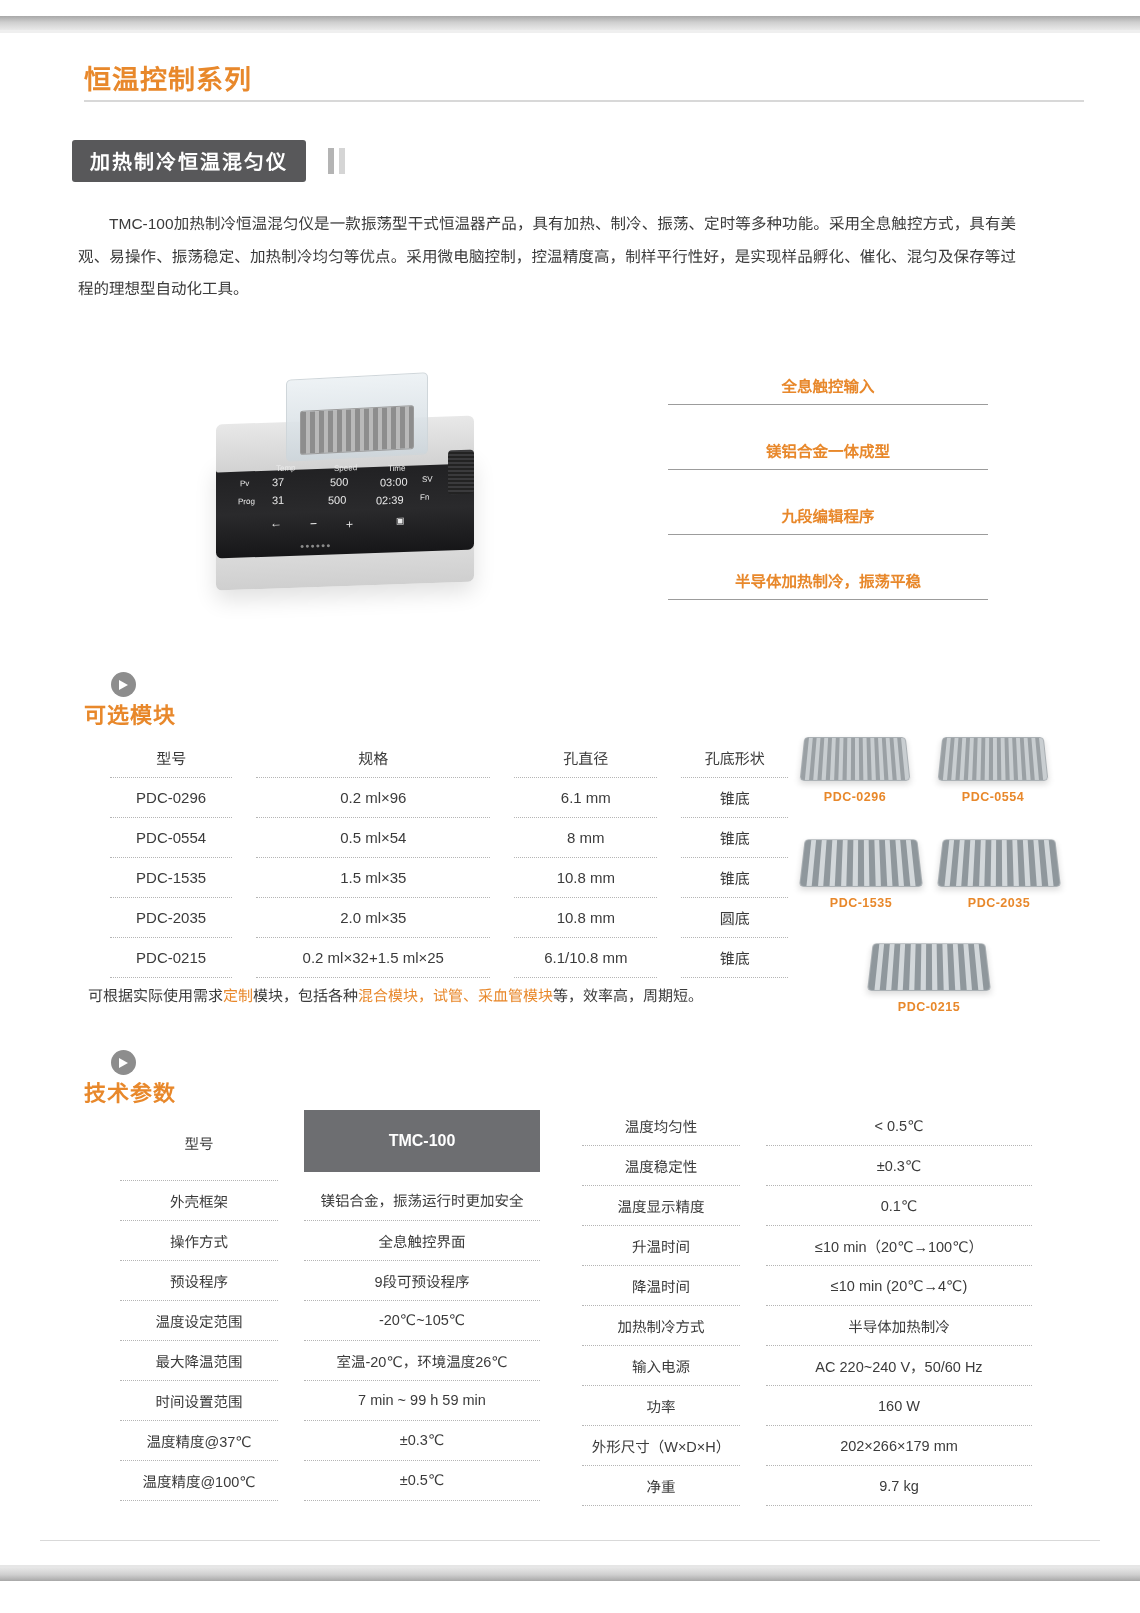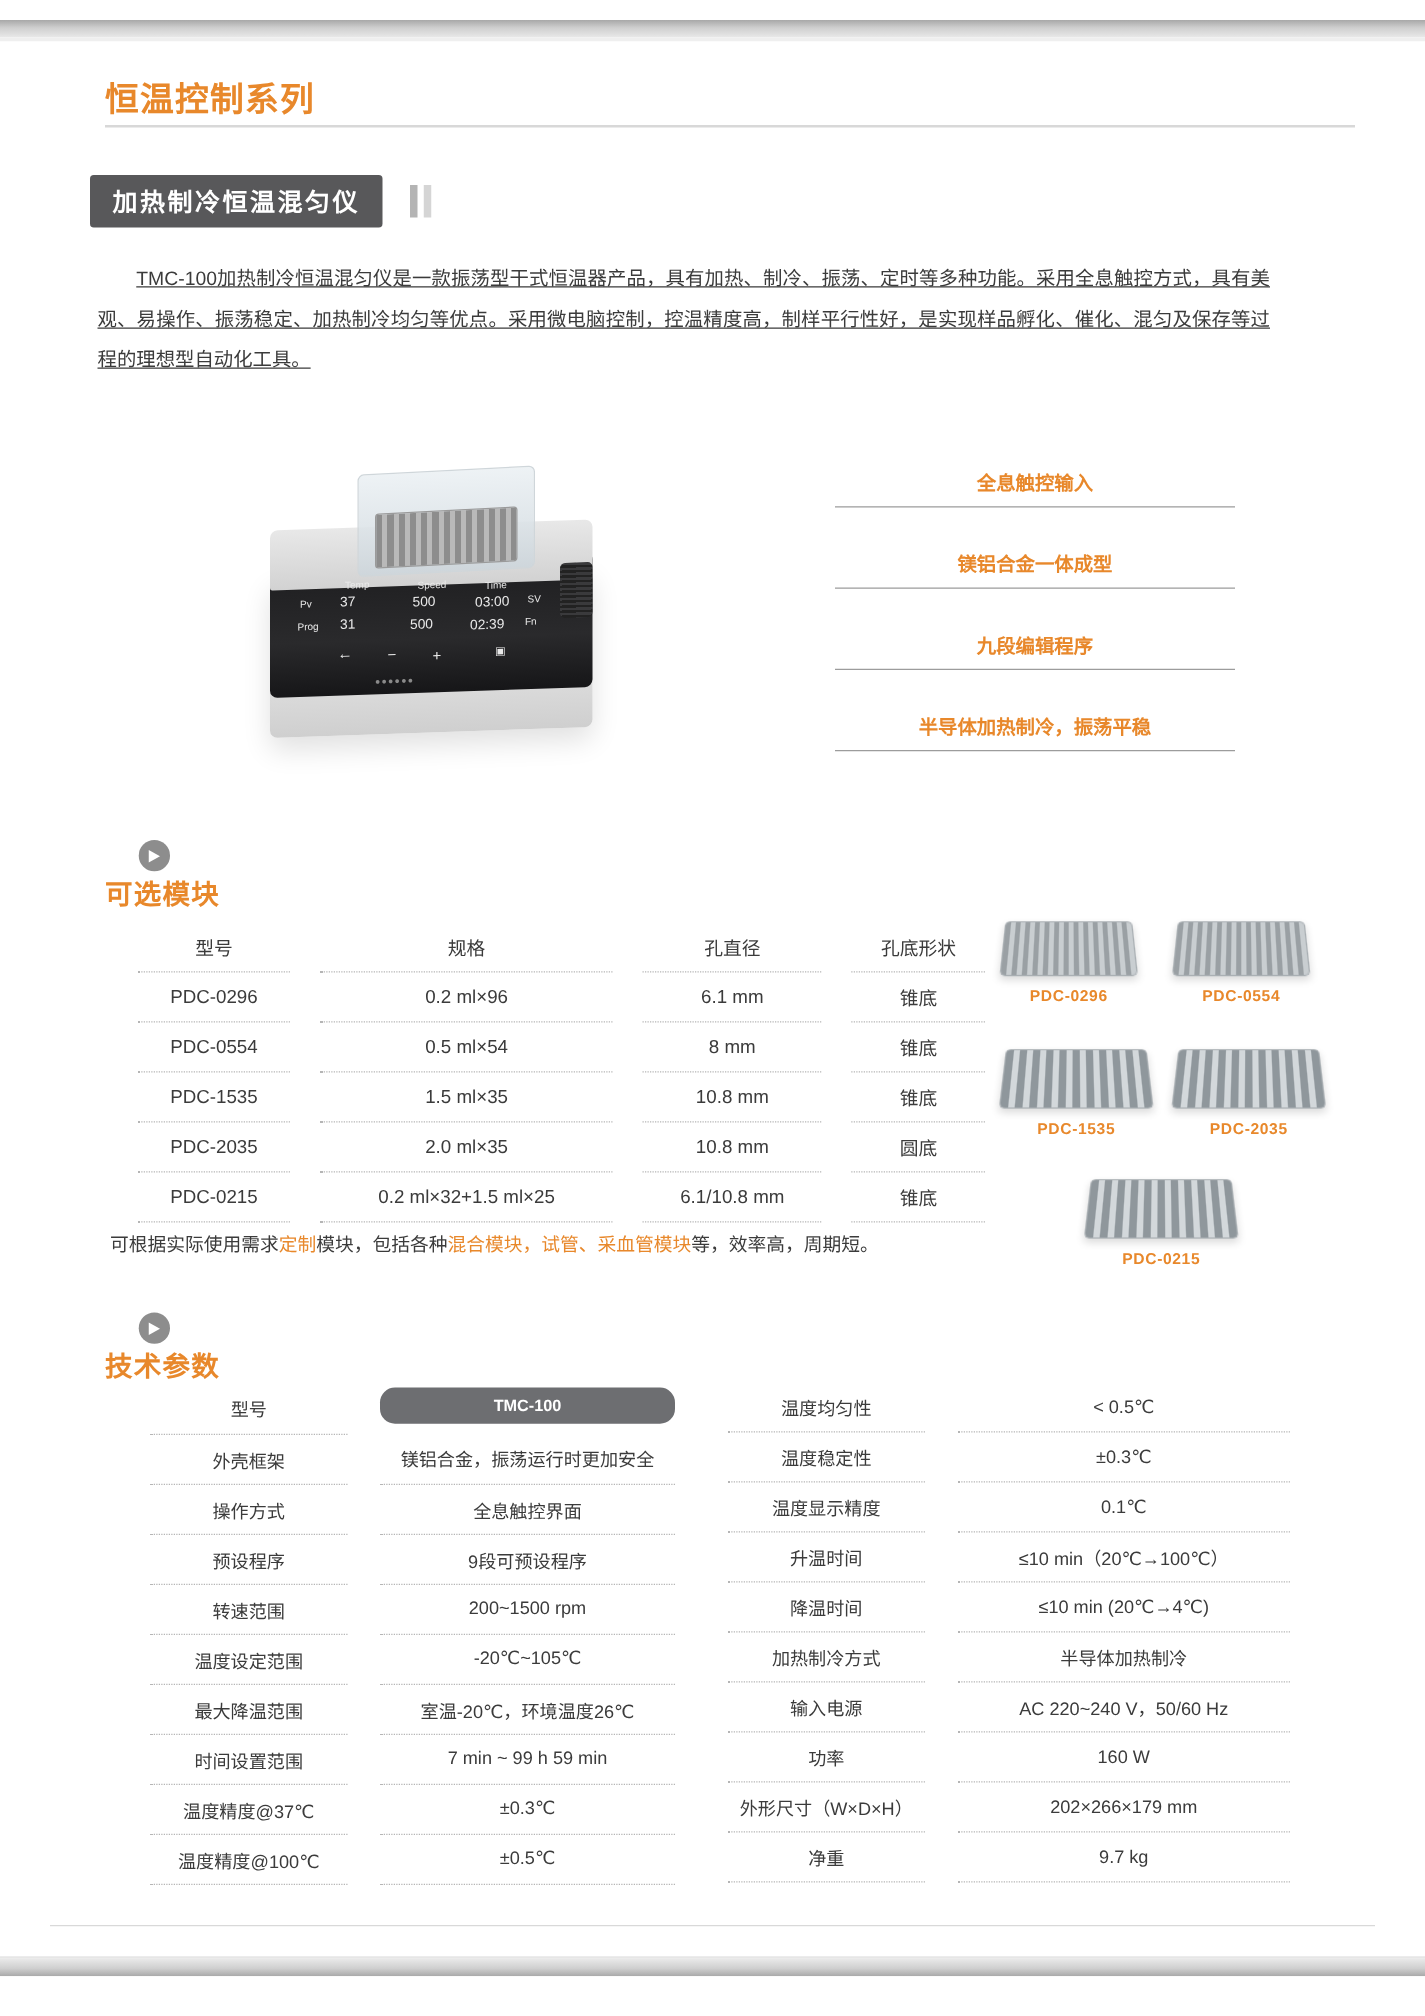--- a/index.html
+++ b/index.html
@@ -99,21 +99,20 @@
   
   .intro {
     position: absolute;
     left: 78px; top: 192px;
     width: 938px;
     font-size: 15.5px;
     line-height: 2.1;
     color: #3b3b3b;
     text-indent: 2em;
     text-align: justify;
-    text-decoration: underline;
   }
 
   
   .device {
     position: absolute;
     left: 208px; top: 330px;
     width: 420px; height: 280px;
   }
   .dev-base {
     position: absolute;
@@ -307,23 +306,23 @@
     border-bottom: 1px dotted #b5b5b5;
     text-align: center;
     white-space: nowrap;
   }
   .spec-left td.k, .spec-right td.k { width: 150px; }
   .spec-left td.gap, .spec-right td.gap { border-bottom: none; width: 18px; }
   .model-cell {
     background: #6d6e71;
     color: #fff;
     font-weight: bold;
-    font-size: 13px;
-    padding: 7px 0;
-    border-radius: 12px;
+    font-size: 16px;
+    padding: 22px 0;
+    border-radius: 0;
   }
   td.model-wrap { border-bottom: none !important; padding: 4px 0 8px 0; }
 </style>
 </head>
 <body>
 
 <div class="page">
 
   <div class="top-bar"></div>
   <div class="top-bar-accent"></div>
@@ -511,25 +510,20 @@
       <td class="k">操作方式</td>
       <td class="gap"></td>
       <td>全息触控界面</td>
     </tr>
     <tr>
       <td class="k">预设程序</td>
       <td class="gap"></td>
       <td>9段可预设程序</td>
     </tr>
     <tr>
-      <td class="k">转速范围</td>
-      <td class="gap"></td>
-      <td>200~1500 rpm</td>
-    </tr>
-    <tr>
       <td class="k">温度设定范围</td>
       <td class="gap"></td>
       <td>-20℃~105℃</td>
     </tr>
     <tr>
       <td class="k">最大降温范围</td>
       <td class="gap"></td>
       <td>室温-20℃，环境温度26℃</td>
     </tr>
     <tr>

